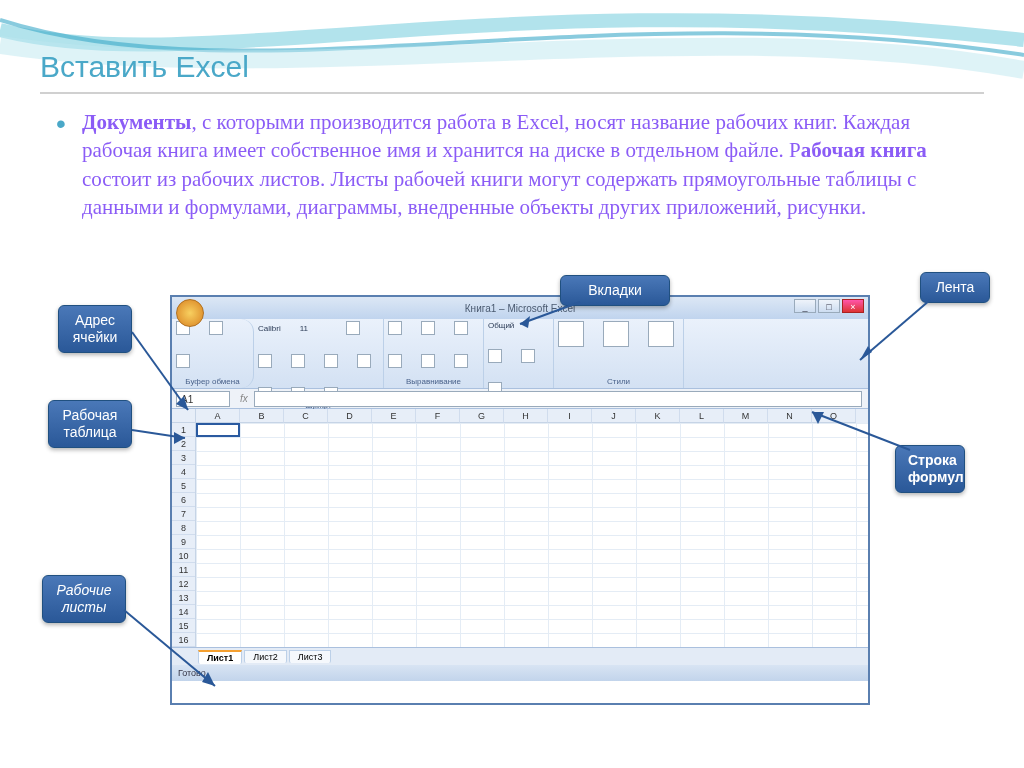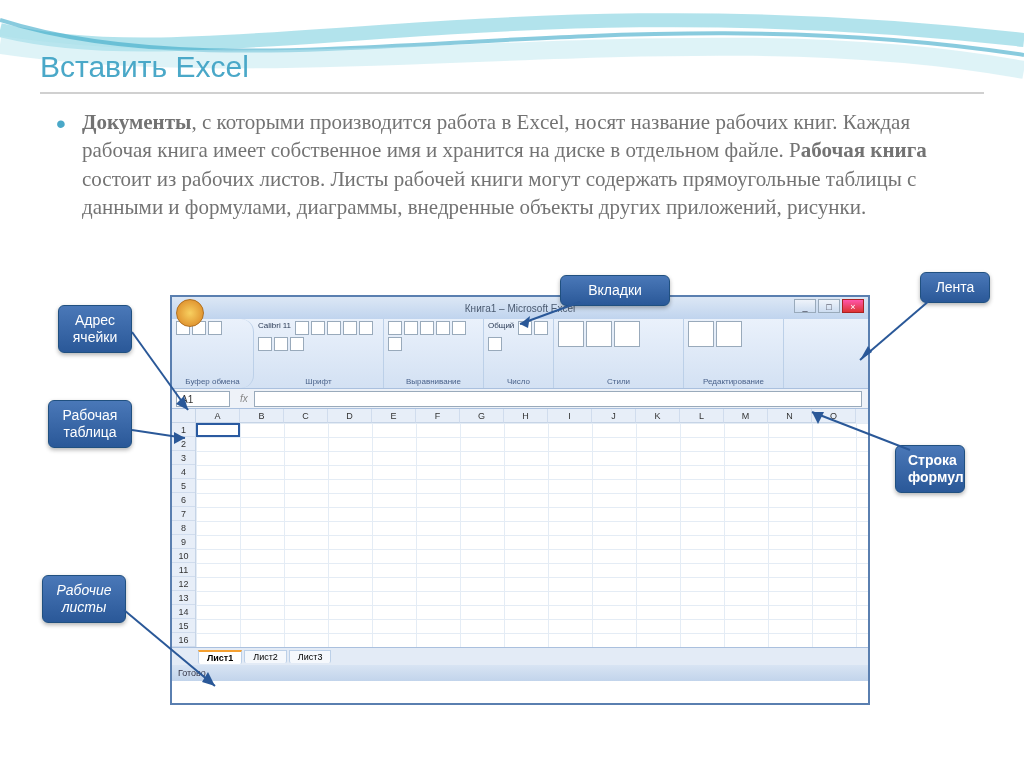--- a/index.html
+++ b/index.html
@@ -21,21 +21,21 @@
   .underline {
     position: absolute; top: 92px; left: 40px; width: 944px; height: 2px;
     background: #d0d0d0;
   }
   .bullet {
     position: absolute; top: 110px; left: 56px;
     font-size: 28px; color: #4aa8c8; line-height: 1;
   }
   .body-text {
     position: absolute; top: 108px; left: 82px; width: 880px;
-    font-size: 21px; color: #737373; line-height: 1.35;
+    font-size: 21px; color: #8b5cf6; line-height: 1.35;
     font-family: Georgia, "Times New Roman", serif;
   }
   .body-text b { font-weight: bold; }
 
   
   .excel {
     position: absolute; top: 295px; left: 170px;
     width: 700px; height: 410px;
     border: 2px solid #5a7fb0;
     background: #fff;
@@ -74,21 +74,21 @@
   .excel .ribbon {
     height: 70px; background: linear-gradient(#eaf1fb,#d3e1f3);
     border-bottom: 1px solid #aac0de;
     display: flex; font-size: 8px; color: #2a3a55;
   }
   .excel .ribbon .group {
     border-right: 1px solid #bcd0e8; padding: 2px 4px;
     display: flex; flex-direction: column; justify-content: space-between;
   }
   .excel .ribbon .group .icons {
-    display: flex; flex-wrap: wrap; gap: 2px; 
+    display: flex; flex-wrap: wrap; gap: 19px; align-items: center;
   }
   .excel .ribbon .group .ic {
     width: 14px; height: 14px; background: #fff; border:1px solid #9ab;
   }
   .excel .ribbon .group .ic.big { width: 26px; height: 26px; }
   .excel .ribbon .group .lbl { text-align: center; font-size: 8px; color:#4a628a;}
   .excel .fmla {
     height: 20px; background: #eef2f8; border-bottom: 1px solid #aac0de;
     display: flex; align-items: center; font-size: 10px; color: #333;
   }
@@ -230,27 +230,20 @@
         </div>
         <div class="lbl">Число</div>
       </div>
       <div class="group" style="width: 130px;">
         <div class="icons">
           <span class="ic big" title="Условное форматирование"></span>
           <span class="ic big" title="Форматировать как таблицу"></span>
           <span class="ic big" title="Стили ячеек"></span>
         </div>
         <div class="lbl">Стили</div>
-      </div>
-      <div class="group" style="width: 100px;">
-        <div class="icons">
-          <span class="ic big" title="Сортировка и фильтр"></span>
-          <span class="ic big" title="Найти и выделить"></span>
-        </div>
-        <div class="lbl">Редактирование</div>
       </div>
     </div>
   <div class="fmla">
     <div class="namebox">A1</div>
     <span class="fx">fx</span>
     <div class="bar"></div>
   </div>
   <div class="grid">
     <div class="rownums" id="rownums">
         <div style="height: 14px; border-bottom: 1px solid rgb(198, 212, 230);"></div>

